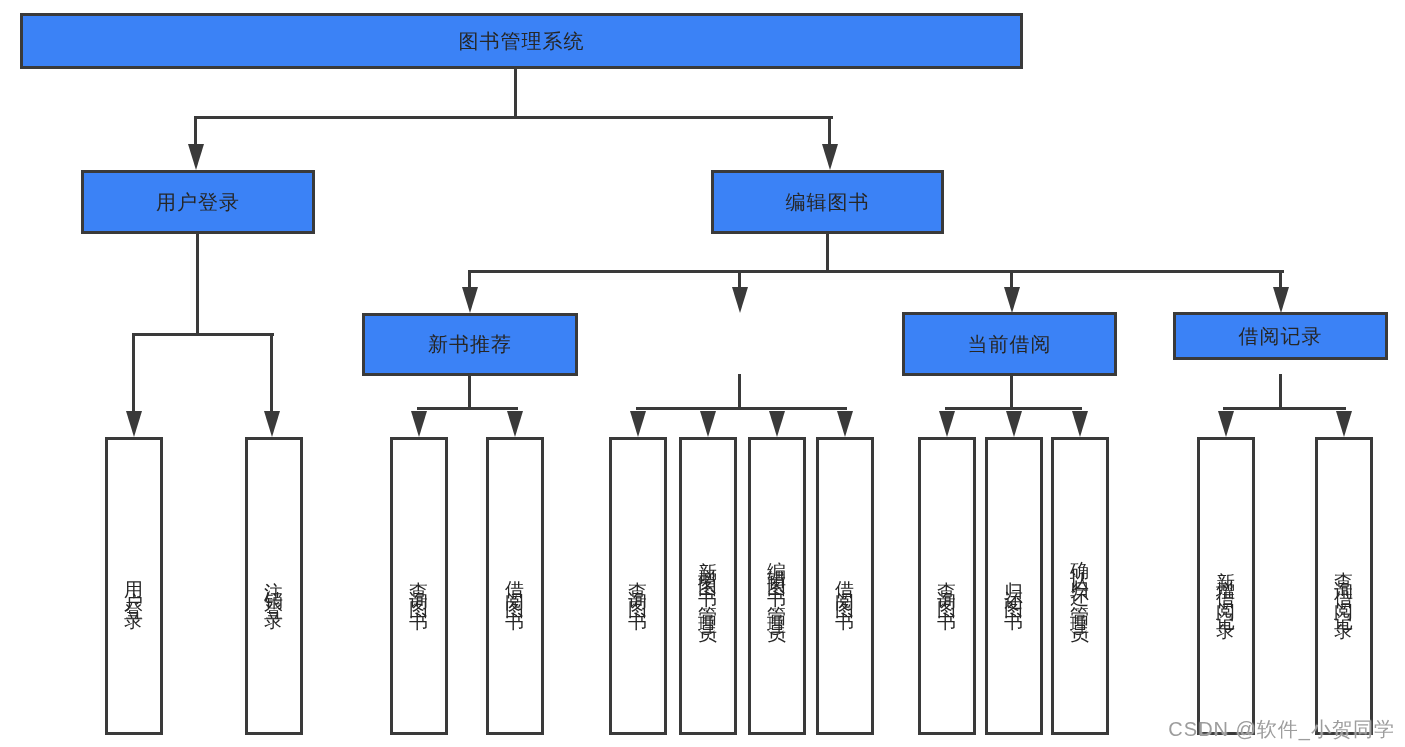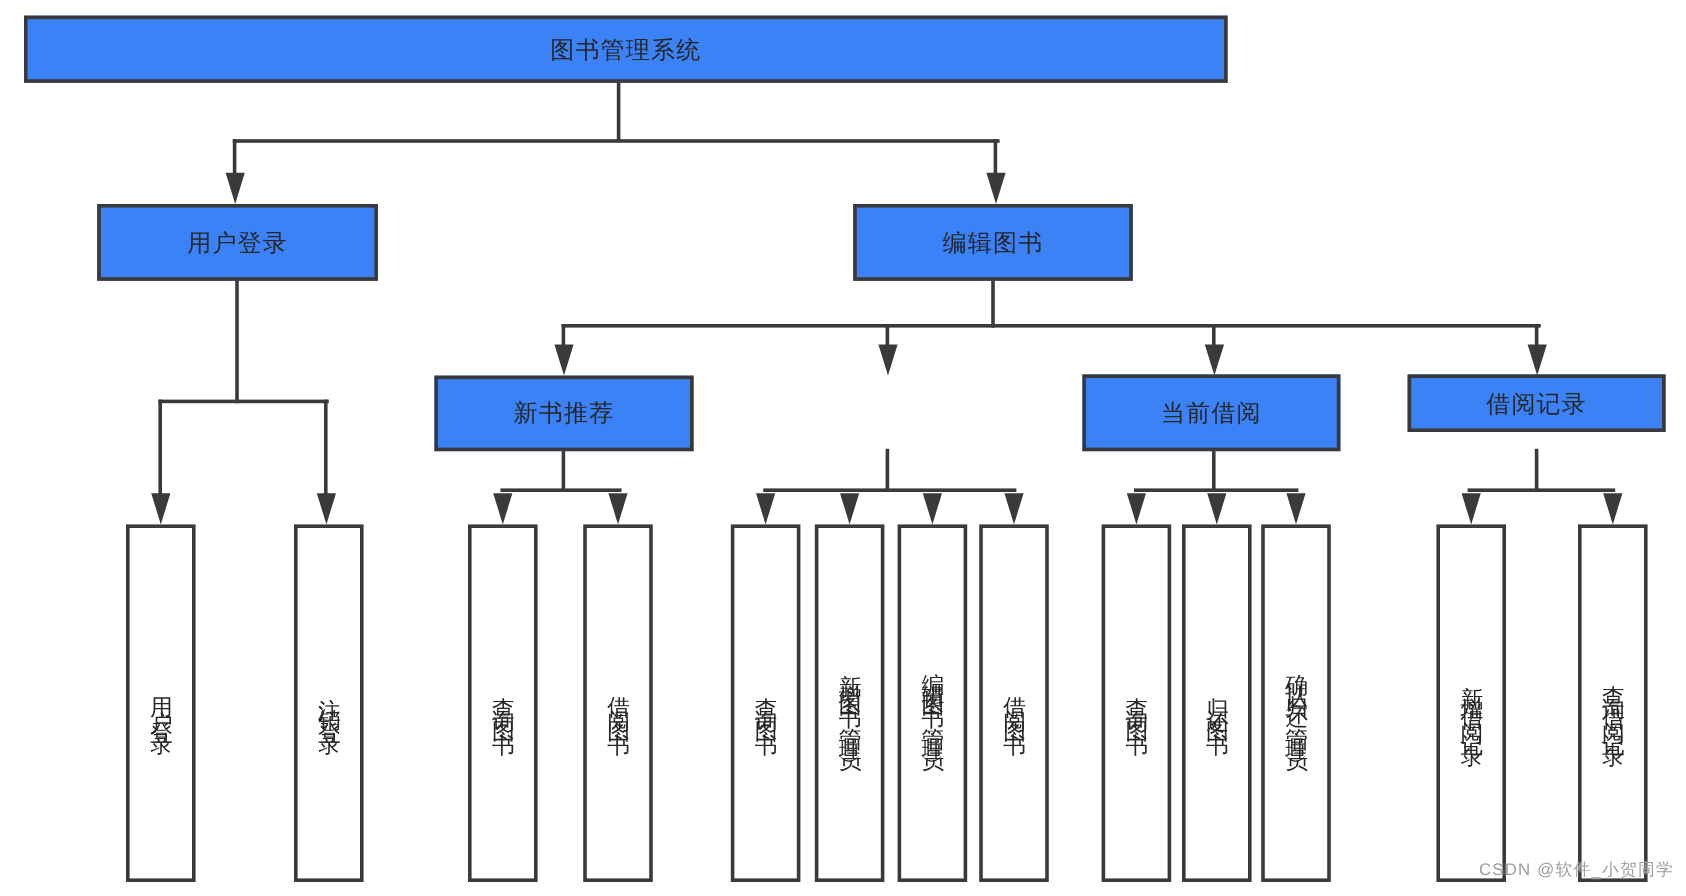--- a/index.html
+++ b/index.html
@@ -48,21 +48,21 @@
   .vline{position:absolute;width:3px;background:var(--line);z-index:1;}
   .arrow{
     position:absolute;width:0;height:0;z-index:1;
     border-left:8px solid transparent;
     border-right:8px solid transparent;
     border-top:26px solid var(--line);
   }
   .watermark{
     position:absolute;
     top:716px;right:10px;
-    font-size:14px;
+    font-size:20px;
     color:var(--wm);
     letter-spacing:1px;
     z-index:5;
     text-shadow:0 0 2px #fff;
   }
 </style>
 </head>
 <body>
 
 <div id="canvas">

